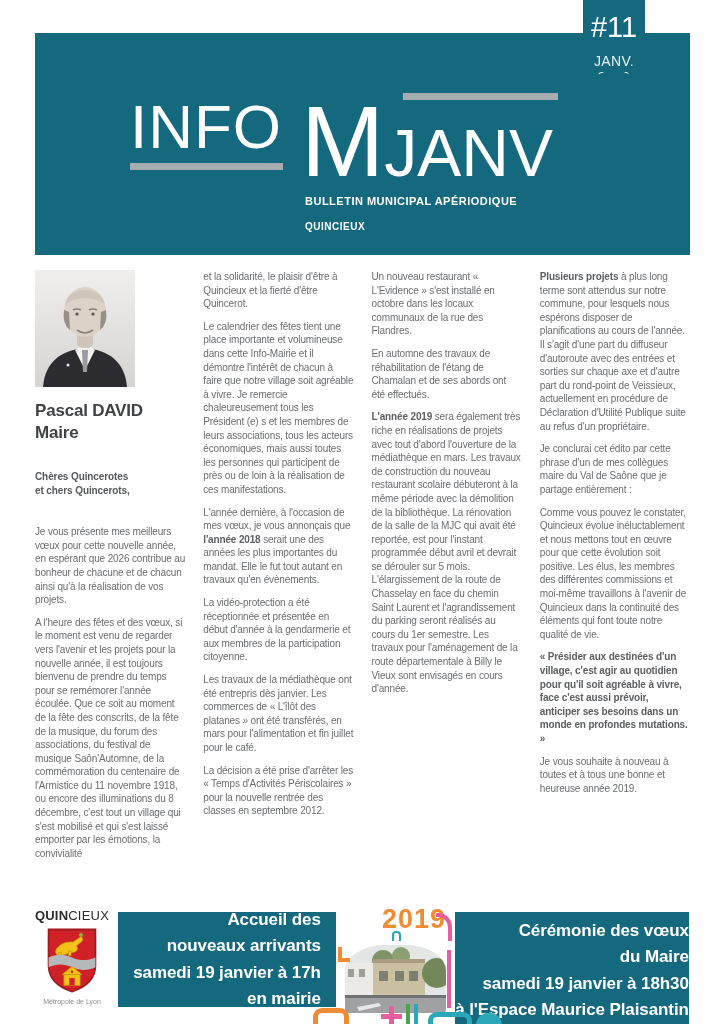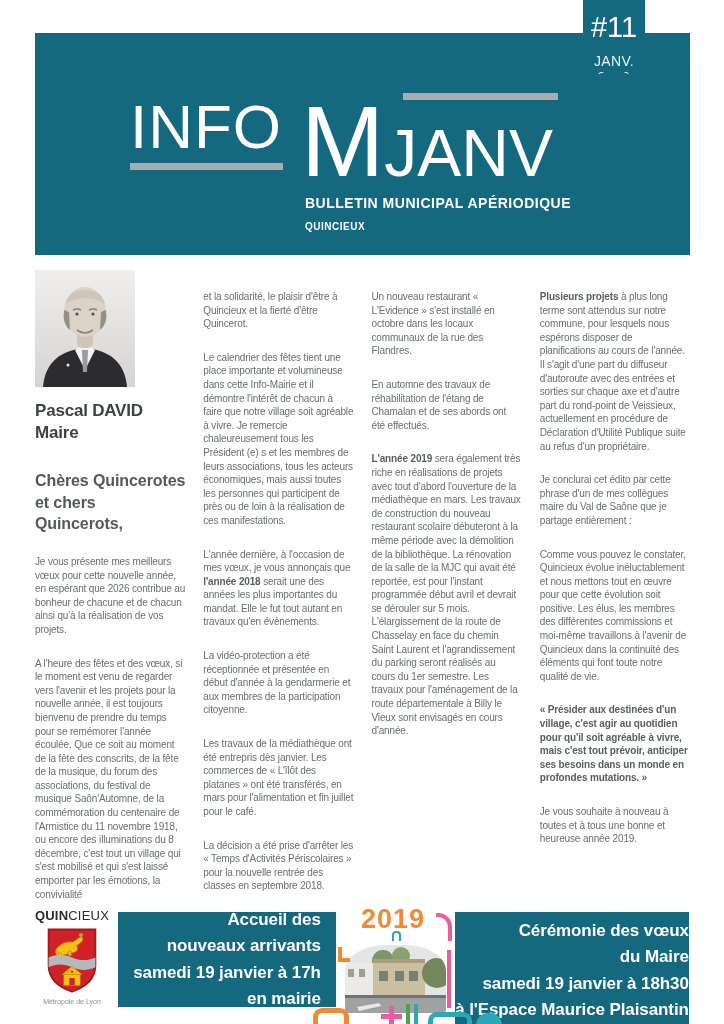--- a/index.html
+++ b/index.html
@@ -24,44 +24,44 @@
     filter:drop-shadow(-2px 2px 3px rgba(0,0,0,.35));
   }
   .issue-number{color:#fff;font-size:29px;line-height:1;letter-spacing:0;}
   .issue-date{color:#eaf2f4;font-size:14px;margin-top:11px;letter-spacing:.3px;}
   .logo-info{position:absolute;left:95px;top:55px;color:#fff;font-size:62px;line-height:1;letter-spacing:1px;margin-top:8px;}
   .info-underline{position:absolute;left:95px;top:130px;width:153px;height:7px;background:var(--gray-bar);}
   .logo-mairie{position:absolute;left:266px;top:58px;color:#fff;line-height:1;white-space:nowrap;}
   .logo-mairie .m{font-size:100px;line-height:1;}
   .logo-mairie .airie{font-size:66px;line-height:1;}
   .mairie-overline{position:absolute;left:368px;top:60px;width:155px;height:7px;background:var(--gray-bar);}
-  .masthead-subtitle{position:absolute;left:270px;top:162px;color:#fff;font-size:14px;font-weight:bold;letter-spacing:.5px;}
+  .masthead-subtitle{position:absolute;left:270px;top:162px;color:#fff;font-size:11px;font-weight:bold;letter-spacing:.5px;}
   .masthead-city{position:absolute;left:270px;top:188px;color:#fff;font-size:10px;font-weight:bold;letter-spacing:.5px;}
   
   .main{position:absolute;left:35px;top:270px;width:655px;height:633px;display:flex;gap:18px;overflow:hidden;}
   .col{flex:1;min-width:0;}
-  .para{font-size:10px;line-height:13.6px;letter-spacing:-.15px;color:var(--body-text);margin-bottom:9px;margin-top:20px;}
+  .para{font-size:10px;line-height:13.6px;letter-spacing:-.15px;color:var(--body-text);margin-bottom:9px;}
   .para .b{font-weight:bold;color:#5c5e61;}
   .portrait{width:100px;height:117px;display:block;margin-bottom:13px;}
   .author-name{font-size:17px;font-weight:bold;color:var(--heading-text);line-height:1.3;letter-spacing:-.2px;white-space:pre-line;}
-  .salutation{margin-top:26px;margin-bottom:10px;font-size:16px;font-weight:bold;color:#56585b;line-height:1.35;white-space:pre-line;letter-spacing:-.1px;}
+  .salutation{margin-top:26px;margin-bottom:28px;font-size:10px;font-weight:bold;color:#56585b;line-height:1.35;white-space:pre-line;letter-spacing:-.1px;}
   
   .footer{position:absolute;left:0;top:905px;width:724px;height:119px;}
   .brand{position:absolute;left:24px;top:3px;width:96px;text-align:center;}
   .brand-name{font-size:13px;color:#2b2b2d;letter-spacing:.2px;}
   .brand-name .bold{font-weight:bold;text-align:center;}
   .brand-shield{display:block;margin:3px auto 0;}
   .brand-sub{font-size:7px;color:#8b8e90;margin-top:2px;}
   .event-box{
     position:absolute;background:var(--teal);color:#fff;display:flex;align-items:center;justify-content:center;
     text-align:right;font-weight:bold;white-space:pre-line;font-size:17px;line-height:1.55;letter-spacing:-.1px;
   }
   .event-left{left:118px;top:7px;width:218px;height:95px;}
   .event-right{left:455px;top:7px;width:234px;height:117px;}
-  .year-graphic{position:absolute;left:340px;top:0;width:106px;text-align:center;color:var(--orange);font-size:27px;font-weight:bold;letter-spacing:1px;line-height:1.1;}
+  .year-graphic{position:absolute;left:340px;top:0;width:106px;text-align:right;color:var(--orange);font-size:27px;font-weight:bold;letter-spacing:1px;line-height:1.1;}
   .center-photo{position:absolute;left:345px;top:40px;width:101px;height:68px;overflow:hidden;border-radius:40px 40px 4px 4px / 26px 26px 4px 4px;}
   
   .doodle{position:absolute;}
   .d-orange-corner{left:313px;top:103px;width:36px;height:24px;border:5px solid var(--orange);border-bottom:none;border-radius:9px 9px 0 0;}
   .d-pink-plus-v{left:389px;top:101px;width:5px;height:22px;background:var(--pink);}
   .d-pink-plus-h{left:381px;top:109px;width:21px;height:5px;background:var(--pink);}
   .d-green-line1{left:406px;top:99px;width:4px;height:25px;background:var(--green);}
   .d-green-line2{left:414px;top:99px;width:4px;height:25px;background:var(--cyan);}
   .d-teal-square{left:428px;top:107px;width:44px;height:22px;border:5px solid var(--cyan);border-radius:9px;}
   .d-blue-dot{left:476px;top:108px;width:26px;height:22px;background:var(--cyan);border-radius:12px 12px 0 0;}
@@ -121,32 +121,32 @@
           <p class="para"><span>Je vous présente mes meilleurs vœux pour cette nouvelle année, en espérant que 2026 contribue au bonheur de chacune et de chacun ainsi qu'à la réalisation de vos projets.</span></p>
           <p class="para"><span>A l'heure des fêtes et des vœux, si le moment est venu de regarder vers l'avenir et les projets pour la nouvelle année, il est toujours bienvenu de prendre du temps pour se remémorer l'année écoulée. Que ce soit au moment de la fête des conscrits, de la fête de la musique, du forum des associations, du festival de musique Saôn'Automne, de la commémoration du centenaire de l'Armistice du 11 novembre 1918, ou encore des illuminations du 8 décembre, c'est tout un village qui s'est mobilisé et qui s'est laissé emporter par les émotions, la convivialité</span></p>
         </div>
     </div>
     <div class="col">
         <p class="para"><span>et la solidarité, le plaisir d'être à Quincieux et la fierté d'être Quincerot.</span></p>
         <p class="para"><span>Le calendrier des fêtes tient une place importante et volumineuse dans cette Info-Mairie et il démontre l'intérêt de chacun à faire que notre village soit agréable à vivre. Je remercie chaleureusement tous les Président (e) s et les membres de leurs associations, tous les acteurs économiques, mais aussi toutes les personnes qui participent de près ou de loin à la réalisation de ces manifestations.</span></p>
         <p class="para"><span>L'année dernière, à l'occasion de mes vœux, je vous annonçais que </span><span class="b">l'année 2018</span><span> serait une des années les plus importantes du mandat. Elle le fut tout autant en travaux qu'en évènements.</span></p>
         <p class="para"><span>La vidéo-protection a été réceptionnée et présentée en début d'année à la gendarmerie et aux membres de la participation citoyenne.</span></p>
         <p class="para"><span>Les travaux de la médiathèque ont été entrepris dès janvier. Les commerces de « L'îlôt des platanes » ont été transférés, en mars pour l'alimentation et fin juillet pour le café.</span></p>
-        <p class="para"><span>La décision a été prise d'arrêter les « Temps d'Activités Périscolaires » pour la nouvelle rentrée des classes en septembre 2018.</span></p>
+        <p class="para"><span>La décision a été prise d'arrêter les « Temps d'Activités Périscolaires » pour la nouvelle rentrée des classes en septembre 2012.</span></p>
       </div>
     <div class="col">
         <p class="para"><span>Un nouveau restaurant « L'Evidence » s'est installé en octobre dans les locaux communaux de la rue des Flandres.</span></p>
         <p class="para"><span>En automne des travaux de réhabilitation de l'étang de Chamalan et de ses abords ont été effectués.</span></p>
         <p class="para"><span class="b">L'année 2019</span><span> sera également très riche en réalisations de projets avec tout d'abord l'ouverture de la médiathèque en mars. Les travaux de construction du nouveau restaurant scolaire débuteront à la même période avec la démolition de la bibliothèque. La rénovation de la salle de la MJC qui avait été reportée, est pour l'instant programmée début avril et devrait se dérouler sur 5 mois. L'élargissement de la route de Chasselay en face du chemin Saint Laurent et l'agrandissement du parking seront réalisés au cours du 1er semestre. Les travaux pour l'aménagement de la route départementale à Billy le Vieux sont envisagés en cours d'année.</span></p>
       </div>
     <div class="col">
         <p class="para"><span class="b">Plusieurs projets</span><span> à plus long terme sont attendus sur notre commune, pour lesquels nous espérons disposer de planifications au cours de l'année. Il s'agit d'une part du diffuseur d'autoroute avec des entrées et sorties sur chaque axe et d'autre part du rond-point de Veissieux, actuellement en procédure de Déclaration d'Utilité Publique suite au refus d'un propriétaire.</span></p>
         <p class="para"><span>Je conclurai cet édito par cette phrase d'un de mes collègues maire du Val de Saône que je partage entièrement :</span></p>
         <p class="para"><span>Comme vous pouvez le constater, Quincieux évolue inéluctablement et nous mettons tout en œuvre pour que cette évolution soit positive. Les élus, les membres des différentes commissions et moi-même travaillons à l'avenir de Quincieux dans la continuité des éléments qui font toute notre qualité de vie.</span></p>
-        <p class="para"><span class="b">« Présider aux destinées d'un village, c'est agir au quotidien pour qu'il soit agréable à vivre, mais c'est tout prévoir, anticiper ses besoins dans un monde en profondes mutations. »</span></p>
+        <p class="para"><span class="b">« Présider aux destinées d'un village, c'est agir au quotidien pour qu'il soit agréable à vivre, face c'est aussi prévoir, anticiper ses besoins dans un monde en profondes mutations. »</span></p>
         <p class="para"><span>Je vous souhaite à nouveau à toutes et à tous une bonne et heureuse année 2019.</span></p>
       </div>
   </div>
 
   <div class="footer">
     <div class="brand">
       <div class="brand-name"><span class="bold">QUIN</span><span>CIEUX</span></div>
       <svg class="brand-shield" width="54" height="70" viewBox="0 0 60 76" xmlns="http://www.w3.org/2000/svg">
         <path d="M4 3 h52 v40 c0 16 -11 24 -26 29 C15 67 4 59 4 43 Z" fill="#cf2127" stroke="#a21a1f" stroke-width="2"></path>
         <g fill="#f3c117" stroke="#c79400" stroke-width="0.8">

